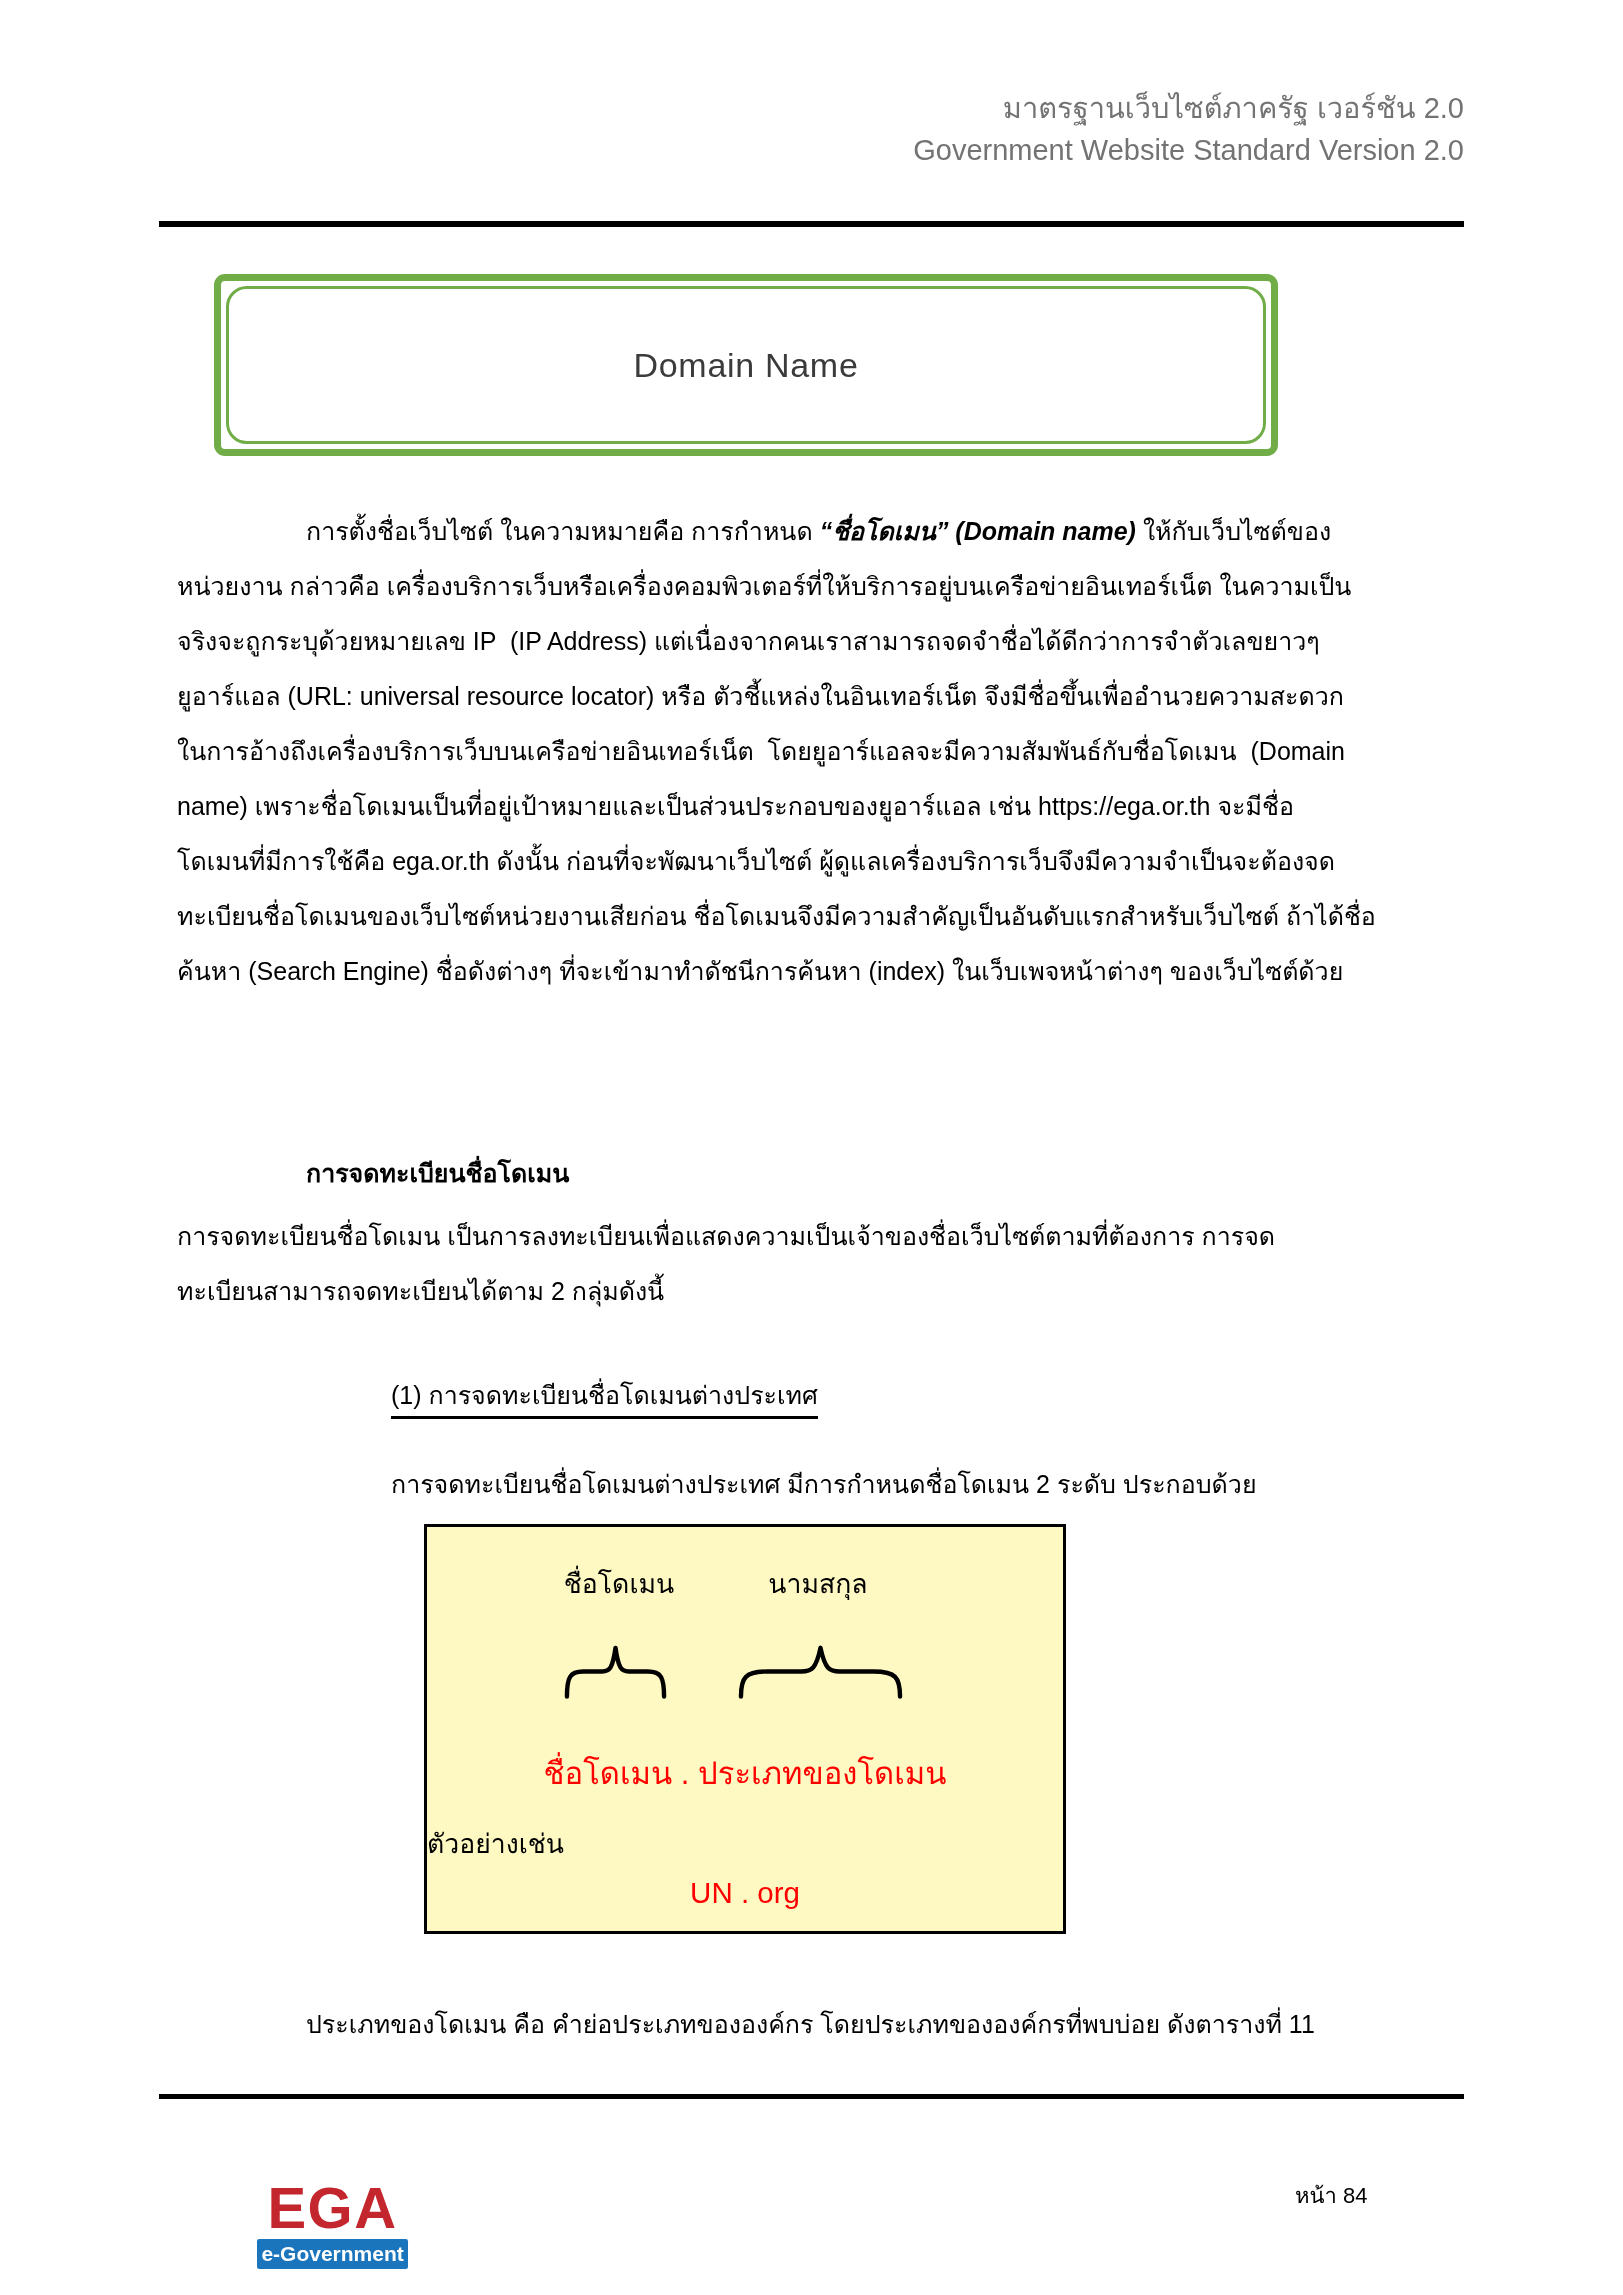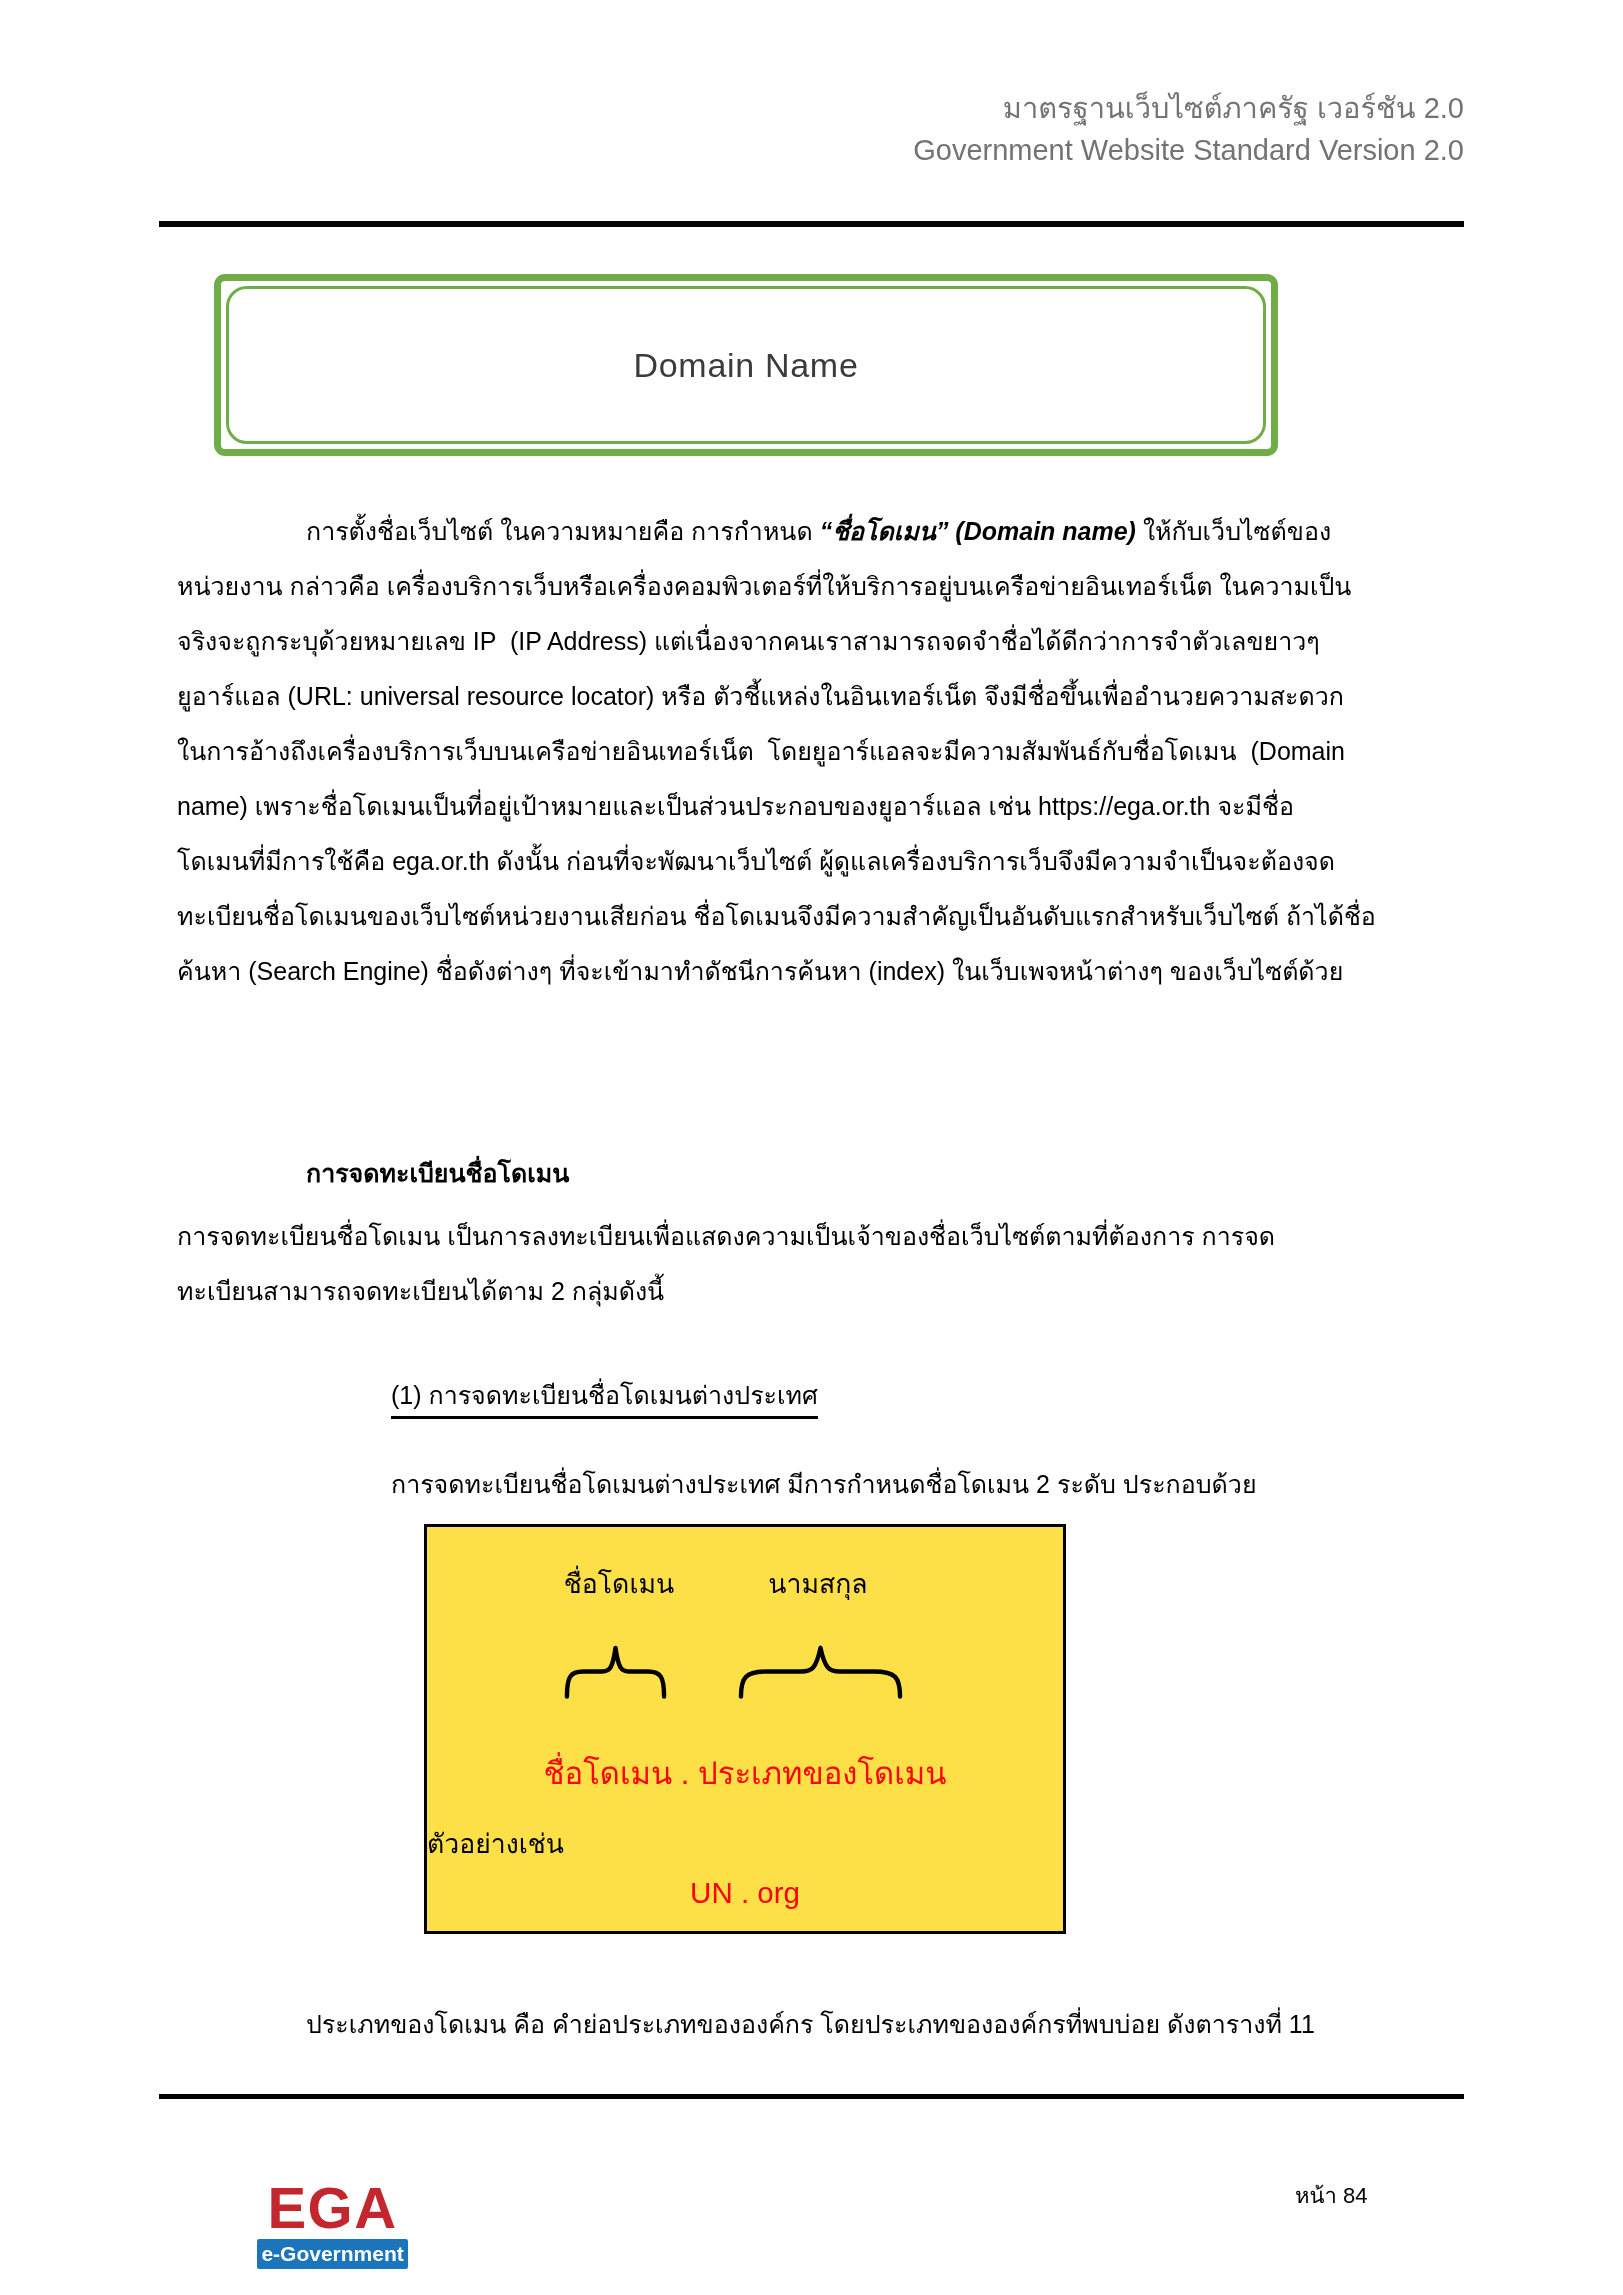--- a/index.html
+++ b/index.html
@@ -34,21 +34,21 @@
   .textline{font-size:25px;line-height:55px;white-space:pre;color:#000;}
   .intro{position:absolute;left:177px;top:504px;width:1313px;}
   .indent{padding-left:129px;}
   .bold-italic{font-weight:bold;font-style:italic;}
   .section-heading{position:absolute;left:306px;top:1146px;font-size:25px;line-height:55px;font-weight:bold;white-space:pre;}
   .section-para{position:absolute;left:177px;top:1209px;width:1313px;}
   .sub-heading{position:absolute;left:391px;top:1378px;font-size:25px;line-height:35px;white-space:pre;}
   .sub-heading span{display:inline-block;border-bottom:3px solid #000;padding-bottom:3px;}
   .sub-para{position:absolute;left:391px;top:1457px;font-size:25px;line-height:55px;white-space:pre;}
   
-  .diagram-box{position:absolute;left:424px;top:1524px;width:642px;height:410px;border:3px solid #000;background:#fde047;}
+  .diagram-box{position:absolute;left:424px;top:1524px;width:642px;height:410px;border:3px solid #000;background:#fef9c3;}
   .diagram-label{position:absolute;top:35px;font-size:26.6px;white-space:pre;color:#000;}
   .diagram-label.left{left:192px;transform:translateX(-50%);}
   .diagram-label.right{left:391px;transform:translateX(-50%);}
   .brace{position:absolute;top:112px;height:62px;}
   .brace.left{left:137px;width:103px;}
   .brace.right{left:311px;width:165px;}
   .brace svg{width:100%;height:100%;display:block;}
   .diagram-formula{position:absolute;left:0;right:0;top:221px;text-align:center;font-size:31px;color:var(--diagram-red);white-space:pre;}
   .diagram-caption{position:absolute;left:0;right:0;top:295px;text-align:left;font-size:26.6px;color:#000;white-space:pre;}
   .diagram-example{position:absolute;left:0;right:0;top:349px;text-align:center;font-size:29.5px;color:var(--diagram-red);white-space:pre;}

